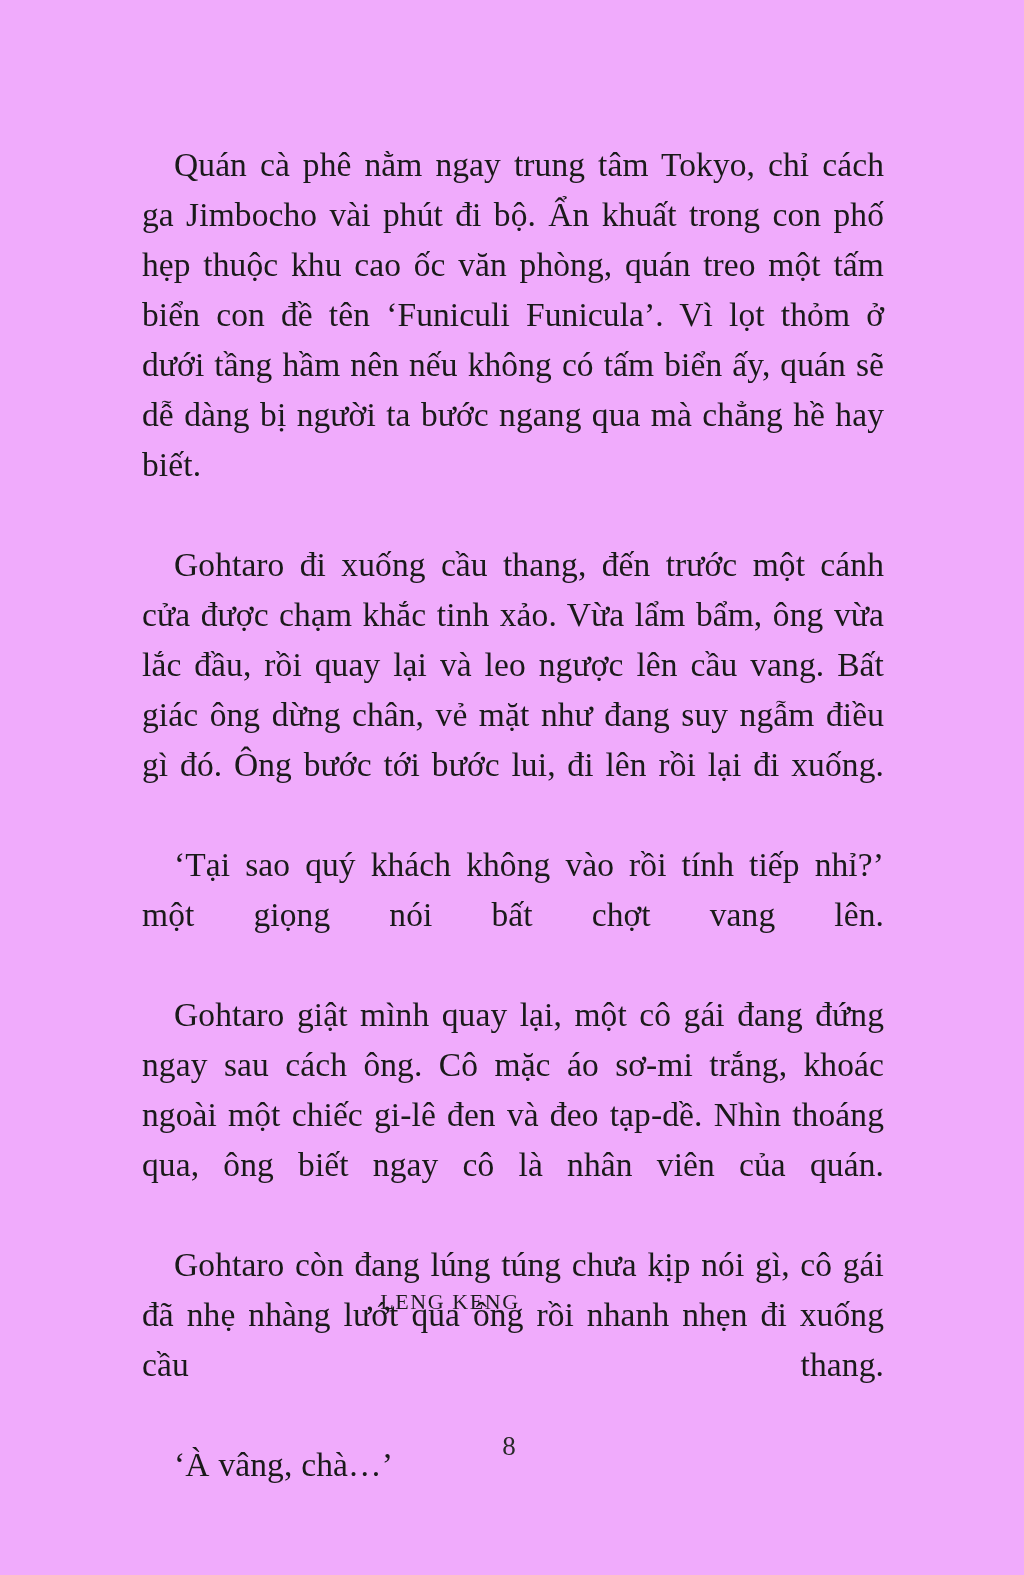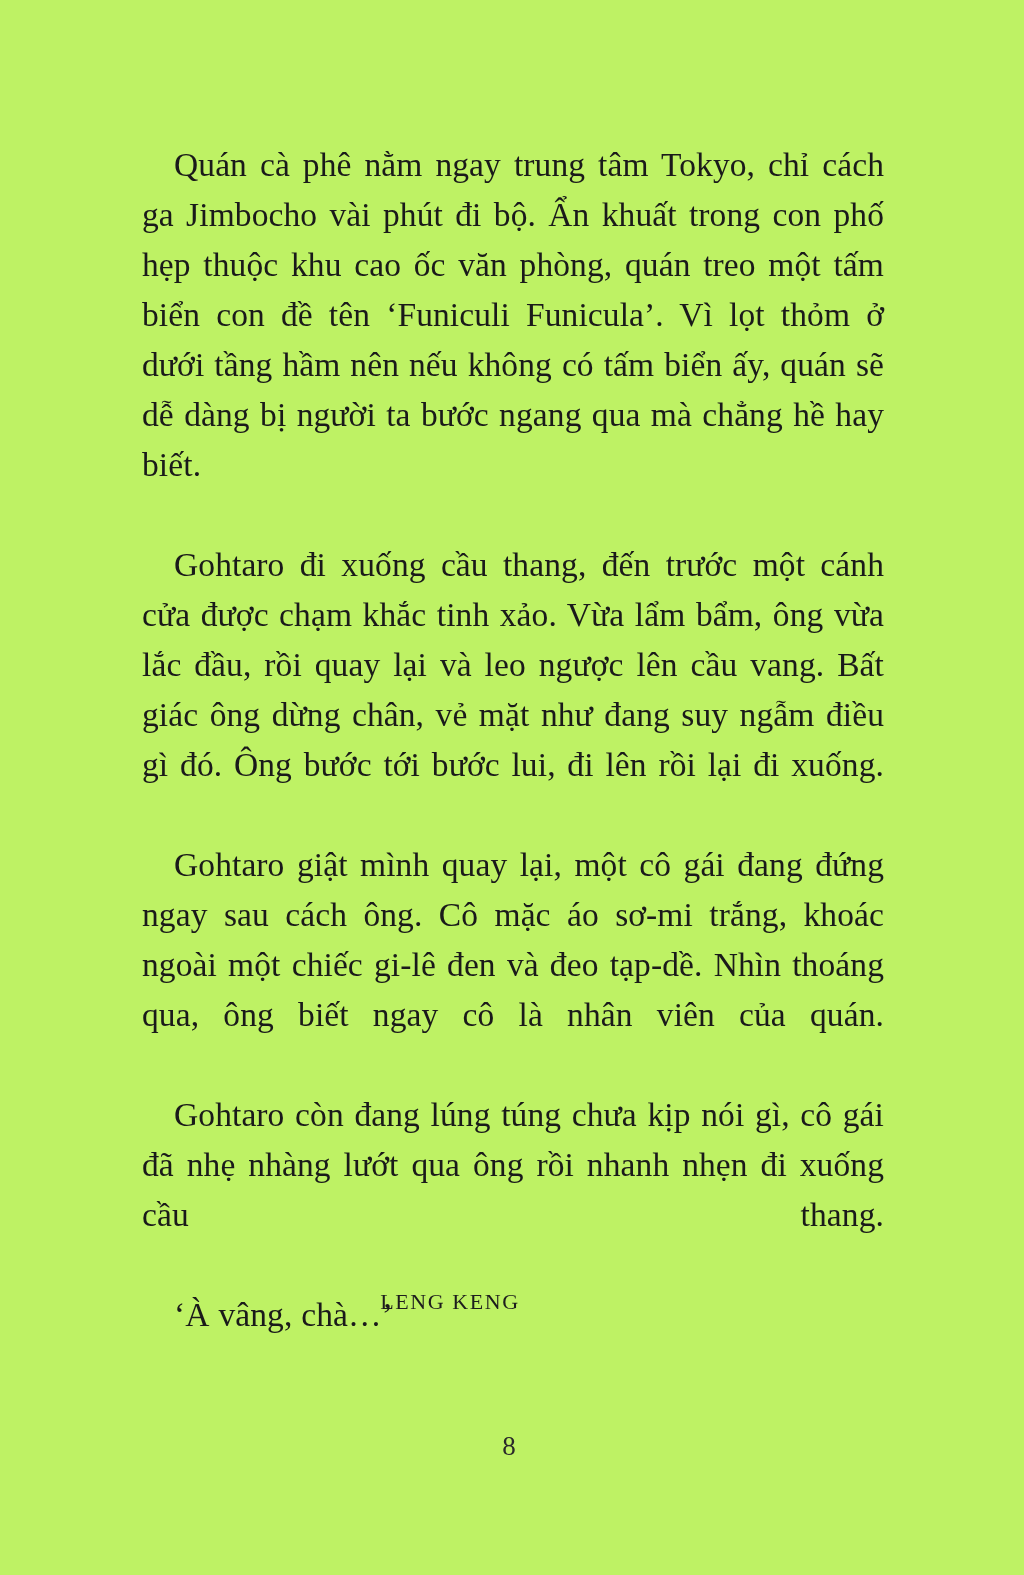--- a/index.html
+++ b/index.html
@@ -13,21 +13,21 @@
     background: #ffffff;
     font-family: "Liberation Serif", "DejaVu Serif", serif;
     color: #1a1a1a;
     -webkit-font-smoothing: antialiased;
   }
 
   .page {
     position: relative;
     width: 1024px;
     height: 1575px;
-    background: #bef264;
+    background: #f0abfc;
     box-sizing: border-box;
     overflow: hidden;
   }
 
   .text-block {
     position: absolute;
     left: 142px;
     top: 140px;
     width: 742px;
   }
@@ -86,20 +86,21 @@
   }
 </style>
 </head>
 <body>
 
 <div class="page">
 
   <div class="text-block">
     <p class="para">Quán cà phê nằm ngay trung tâm Tokyo, chỉ cách ga Jimbocho vài phút đi bộ. Ẩn khuất trong con phố hẹp thuộc khu cao ốc văn phòng, quán treo một tấm biển con đề tên ‘Funiculi Funicula’. Vì lọt thỏm ở dưới tầng hầm nên nếu không có tấm biển ấy, quán sẽ dễ dàng bị người ta bước ngang qua mà chẳng hề hay biết.</p>
     <p class="para">Gohtaro đi xuống cầu thang, đến trước một cánh cửa được chạm khắc tinh xảo. Vừa lẩm bẩm, ông vừa lắc đầu, rồi quay lại và leo ngược lên cầu vang. Bất giác ông dừng chân, vẻ mặt như đang suy ngẫm điều gì đó. Ông bước tới bước lui, đi lên rồi lại đi xuống.</p>
+    <p class="para">‘Tại sao quý khách không vào rồi tính tiếp nhỉ?’ một giọng nói bất chợt vang lên.</p>
     <p class="para">Gohtaro giật mình quay lại, một cô gái đang đứng ngay sau cách ông. Cô mặc áo sơ-mi trắng, khoác ngoài một chiếc gi-lê đen và đeo tạp-dề. Nhìn thoáng qua, ông biết ngay cô là nhân viên của quán.</p>
     <p class="para">Gohtaro còn đang lúng túng chưa kịp nói gì, cô gái đã nhẹ nhàng lướt qua ông rồi nhanh nhẹn đi xuống cầu thang.</p>
     <p class="para short">‘À vâng, chà…’</p>
   </div>
 
   <div class="section-title">LENG KENG</div>
 
   <div class="folio">8</div>
 
 </div>

